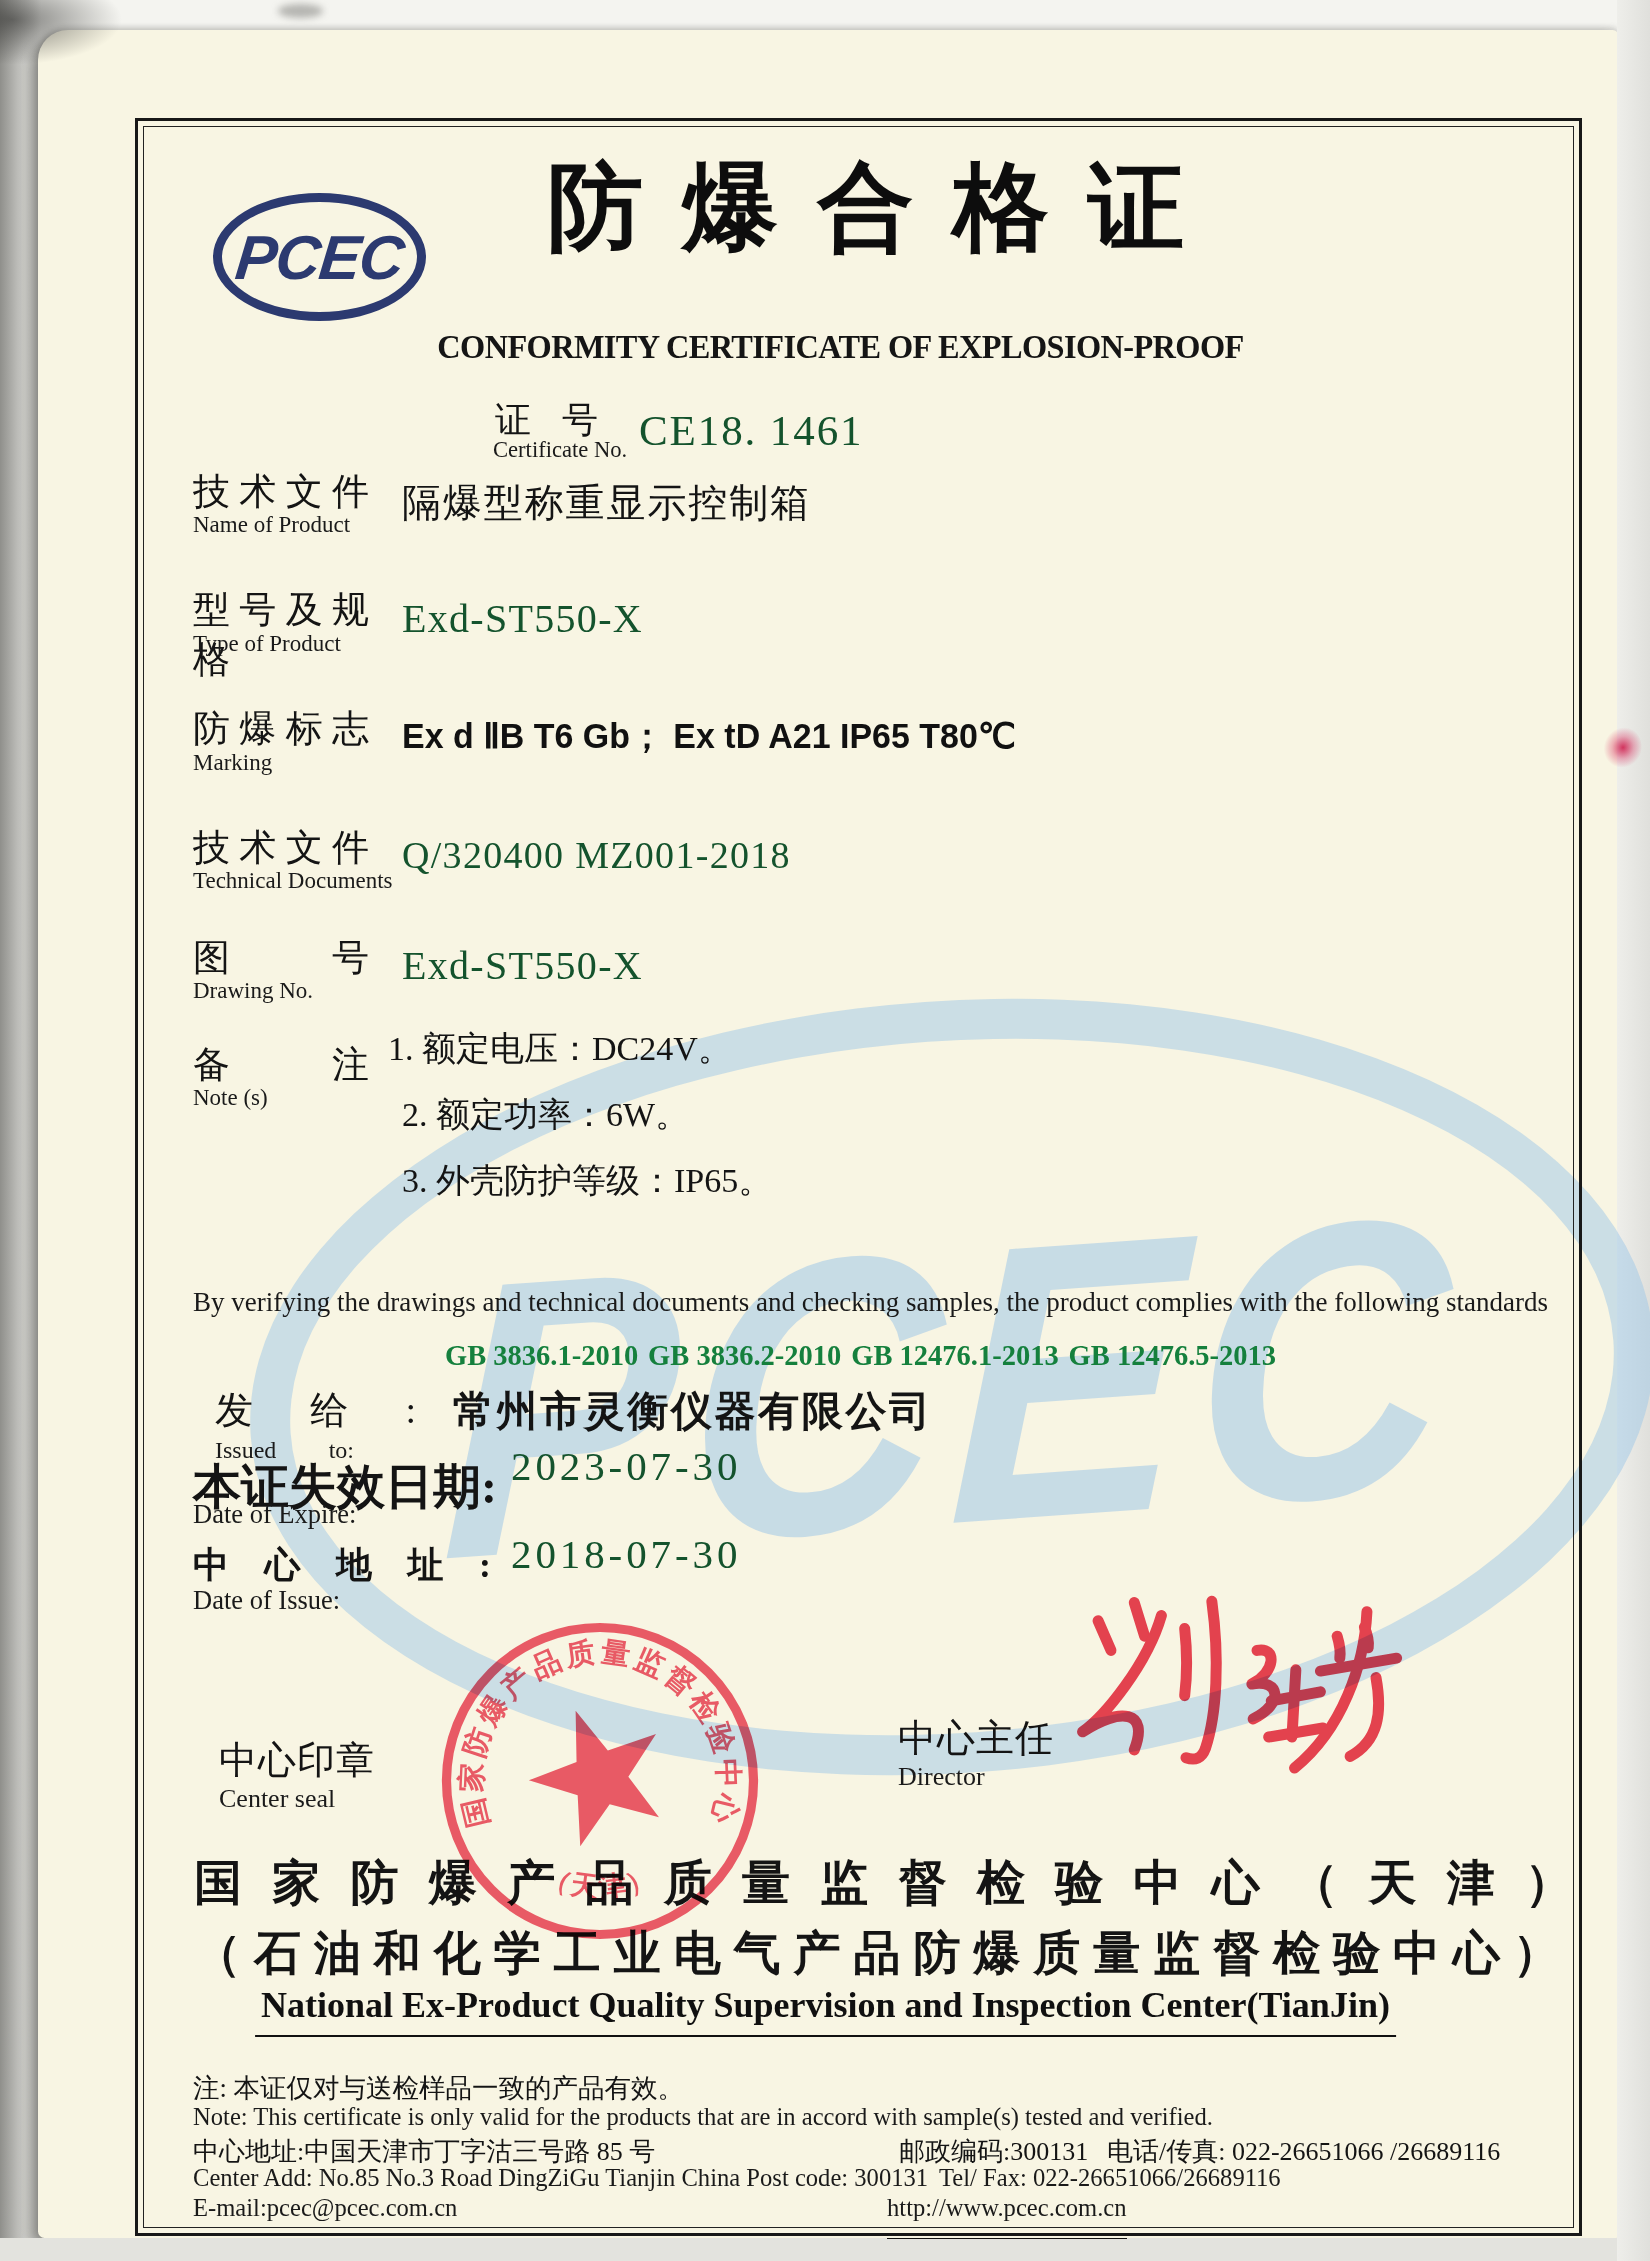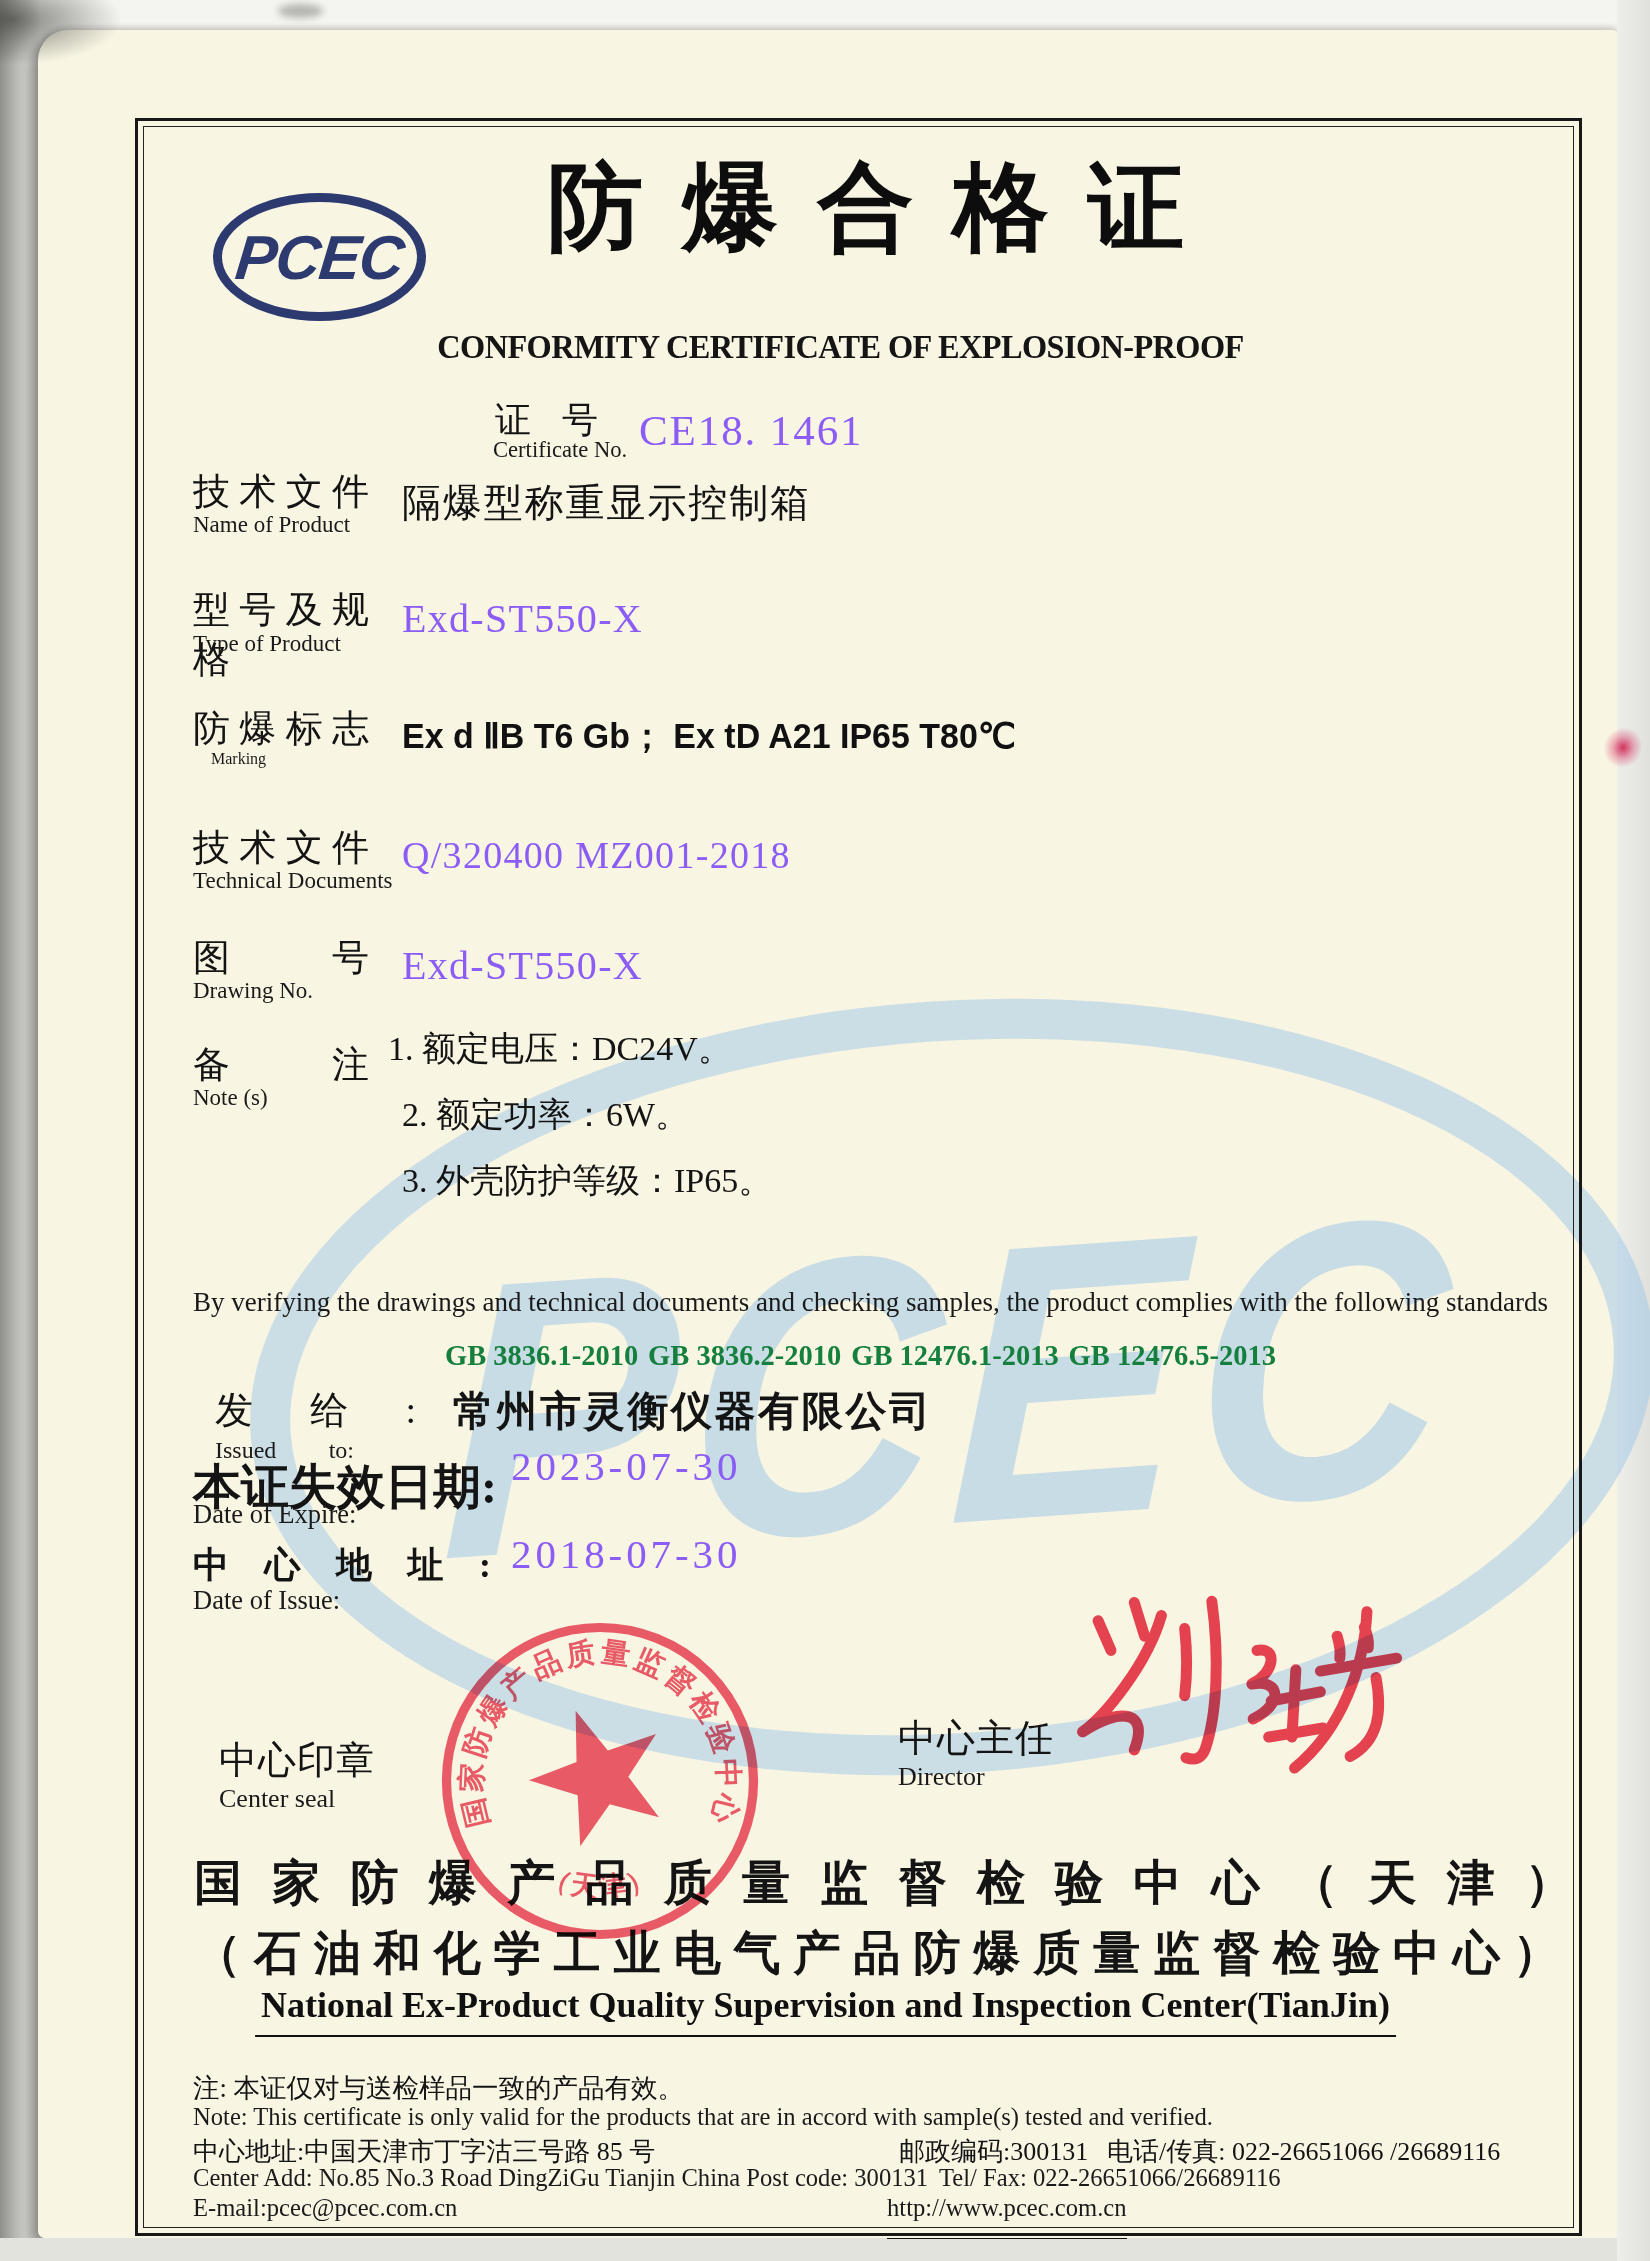--- a/index.html
+++ b/index.html
@@ -35,21 +35,21 @@
 
   
   .frame{position:absolute;left:135px;top:118px;width:1441px;height:2112px;border:3.2px solid #181818;z-index:2;}
   .frame-inner{position:absolute;left:5.2px;top:5.2px;right:5.2px;bottom:5.2px;border:1.3px solid #222;}
 
   
   .abs{position:absolute;z-index:3;}
   .zh{color:#141414;}
   .spread{text-align:justify;text-align-last:justify;}
   .en-label{font-family:"Liberation Serif",serif;color:#1a1a1a;}
-  .serif-val{font-family:"Liberation Serif",serif;color:#8b5cf6;}
+  .serif-val{font-family:"Liberation Serif",serif;color:#14532d;}
   .nowrap{white-space:nowrap;}
 
   .logo{position:absolute;left:213px;top:193px;width:195px;height:110px;z-index:3;
     border:9px solid #2c3a70;border-radius:50%;display:flex;align-items:center;justify-content:center;}
   .logo-text{font-family:"Liberation Sans",sans-serif;font-style:italic;font-weight:900;
     font-size:62px;color:#2c3a70;transform:skewX(-6deg);letter-spacing:-1.3px;}
 
   .title{position:absolute;left:547px;top:160px;width:637px;z-index:3;font-size:96px;font-weight:900;
     color:#0d0d0d;line-height:1;font-family:"Liberation Serif",serif;}
   .subtitle{position:absolute;left:420px;top:329px;width:841px;z-index:3;text-align:center;
@@ -95,21 +95,21 @@
 
   <div class="abs zh spread" style="left:193px;top:467px;width:176px;font-size:37px;">技术文件</div>
   <div class="abs en-label" style="left:193px;top:512px;font-size:23px;">Name of Product</div>
   <div class="abs zh nowrap" style="left:402px;top:476px;font-size:39px;font-weight:500;letter-spacing:1.9px;">隔爆型称重显示控制箱</div>
 
   <div class="abs zh spread" style="left:193px;top:585px;width:176px;font-size:37px;">型号及规格</div>
   <div class="abs en-label" style="left:193px;top:631px;font-size:23px;">Type of Product</div>
   <div class="abs serif-val nowrap" style="left:402px;top:595px;font-size:40px;letter-spacing:1.3px;">Exd-ST550-X</div>
 
   <div class="abs zh spread" style="left:193px;top:704px;width:176px;font-size:37px;">防爆标志</div>
-  <div class="abs en-label" style="left:193px;top:750px;font-size:16px;margin-left:18px;">Marking</div>
+  <div class="abs en-label" style="left:193px;top:750px;font-size:23px;">Marking</div>
   <div class="abs nowrap" style="left:402px;top:713px;font-size:35px;font-weight:900;font-family:'Liberation Sans',sans-serif;color:#111;transform:scaleX(.97);transform-origin:left;">Ex d ⅡB T6 Gb；  Ex tD A21 IP65 T80℃</div>
 
   <div class="abs zh spread" style="left:193px;top:823px;width:176px;font-size:37px;">技术文件</div>
   <div class="abs en-label" style="left:193px;top:868px;font-size:23px;">Technical Documents</div>
   <div class="abs serif-val nowrap" style="left:402px;top:833px;font-size:38px;letter-spacing:1.3px;">Q/320400 MZ001-2018</div>
 
   <div class="abs zh spread" style="left:193px;top:933px;width:176px;font-size:37px;">图号</div>
   <div class="abs en-label" style="left:193px;top:978px;font-size:23px;">Drawing No.</div>
   <div class="abs serif-val nowrap" style="left:402px;top:942px;font-size:40px;letter-spacing:1.3px;">Exd-ST550-X</div>
 

